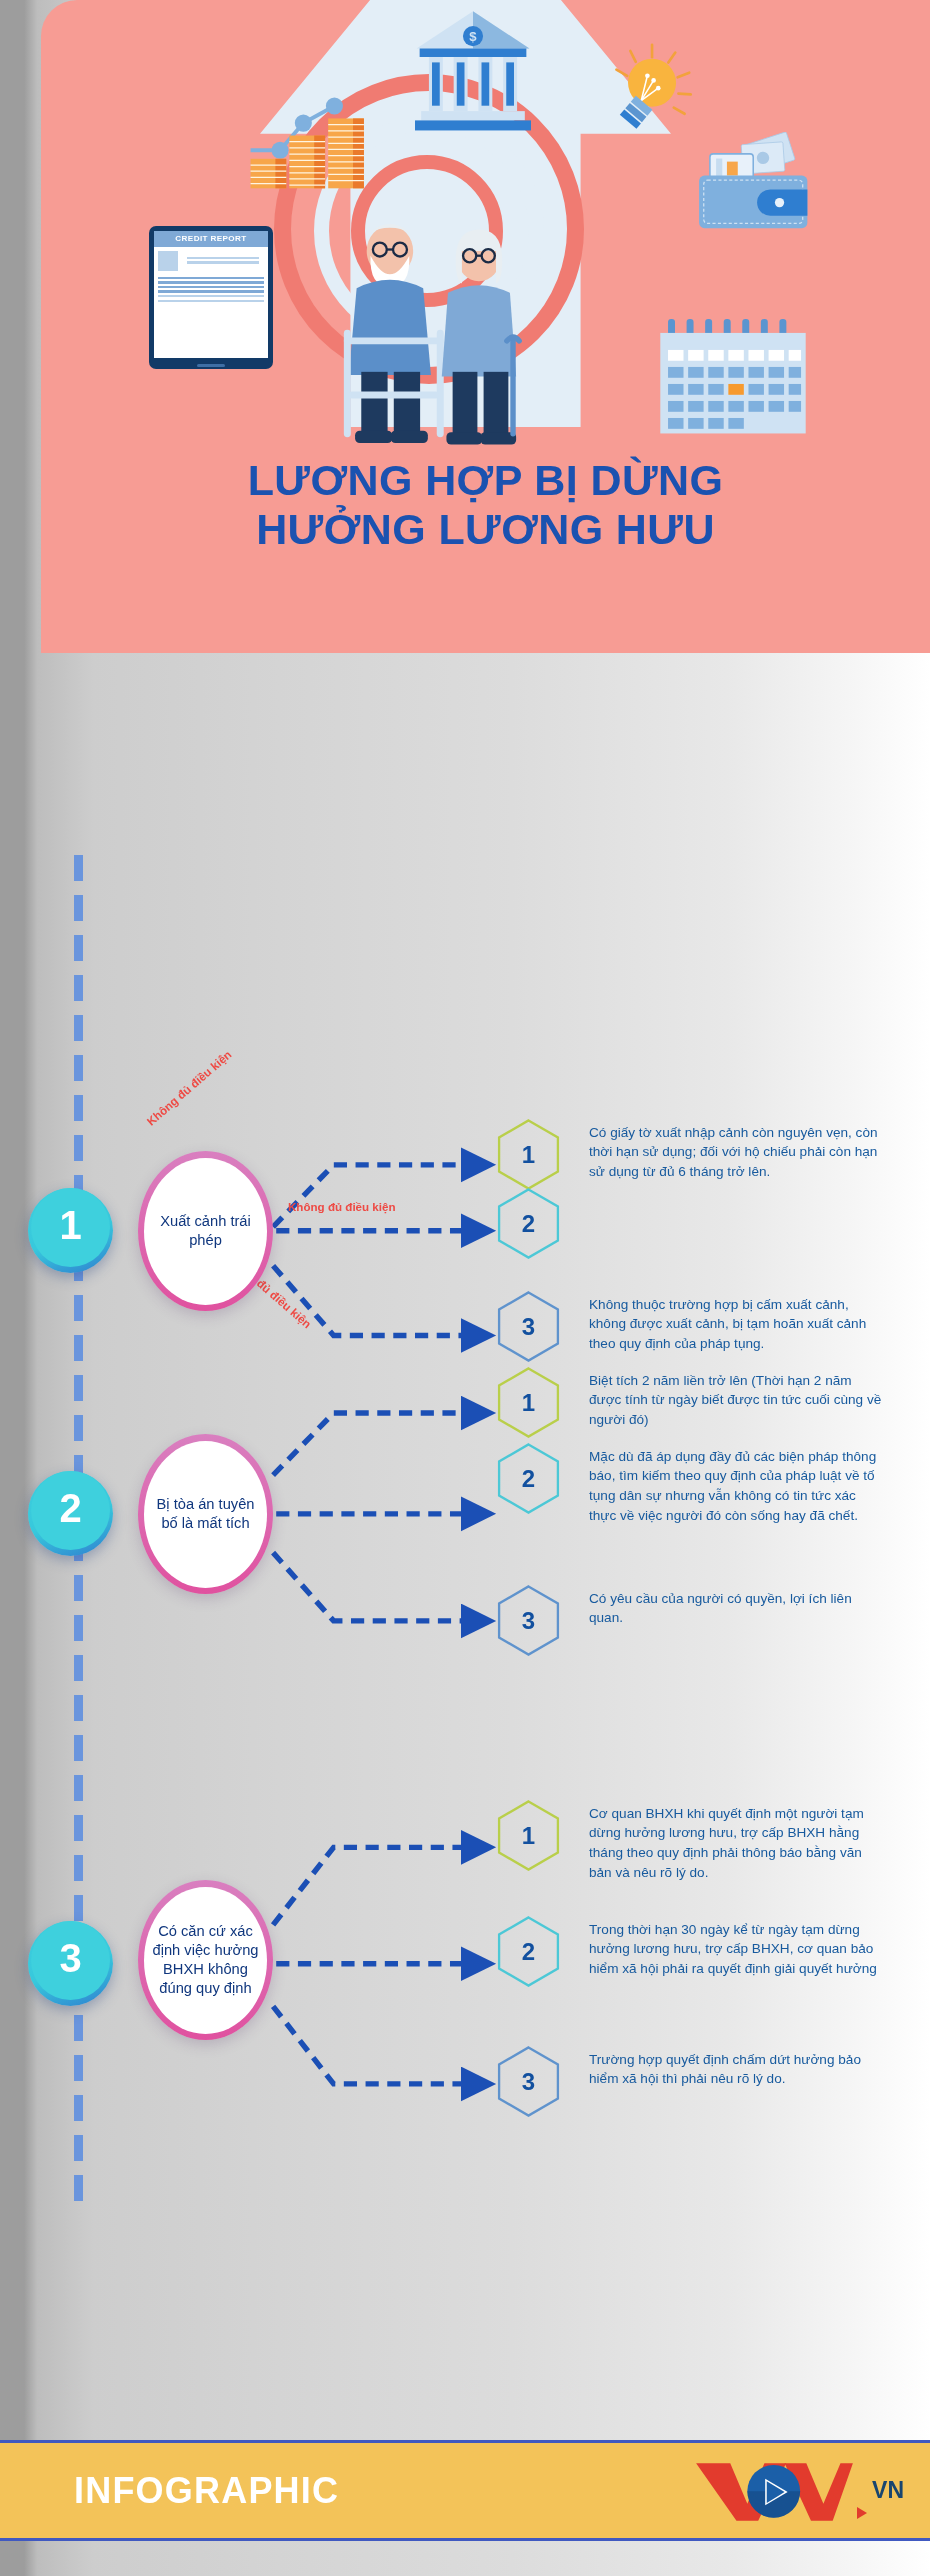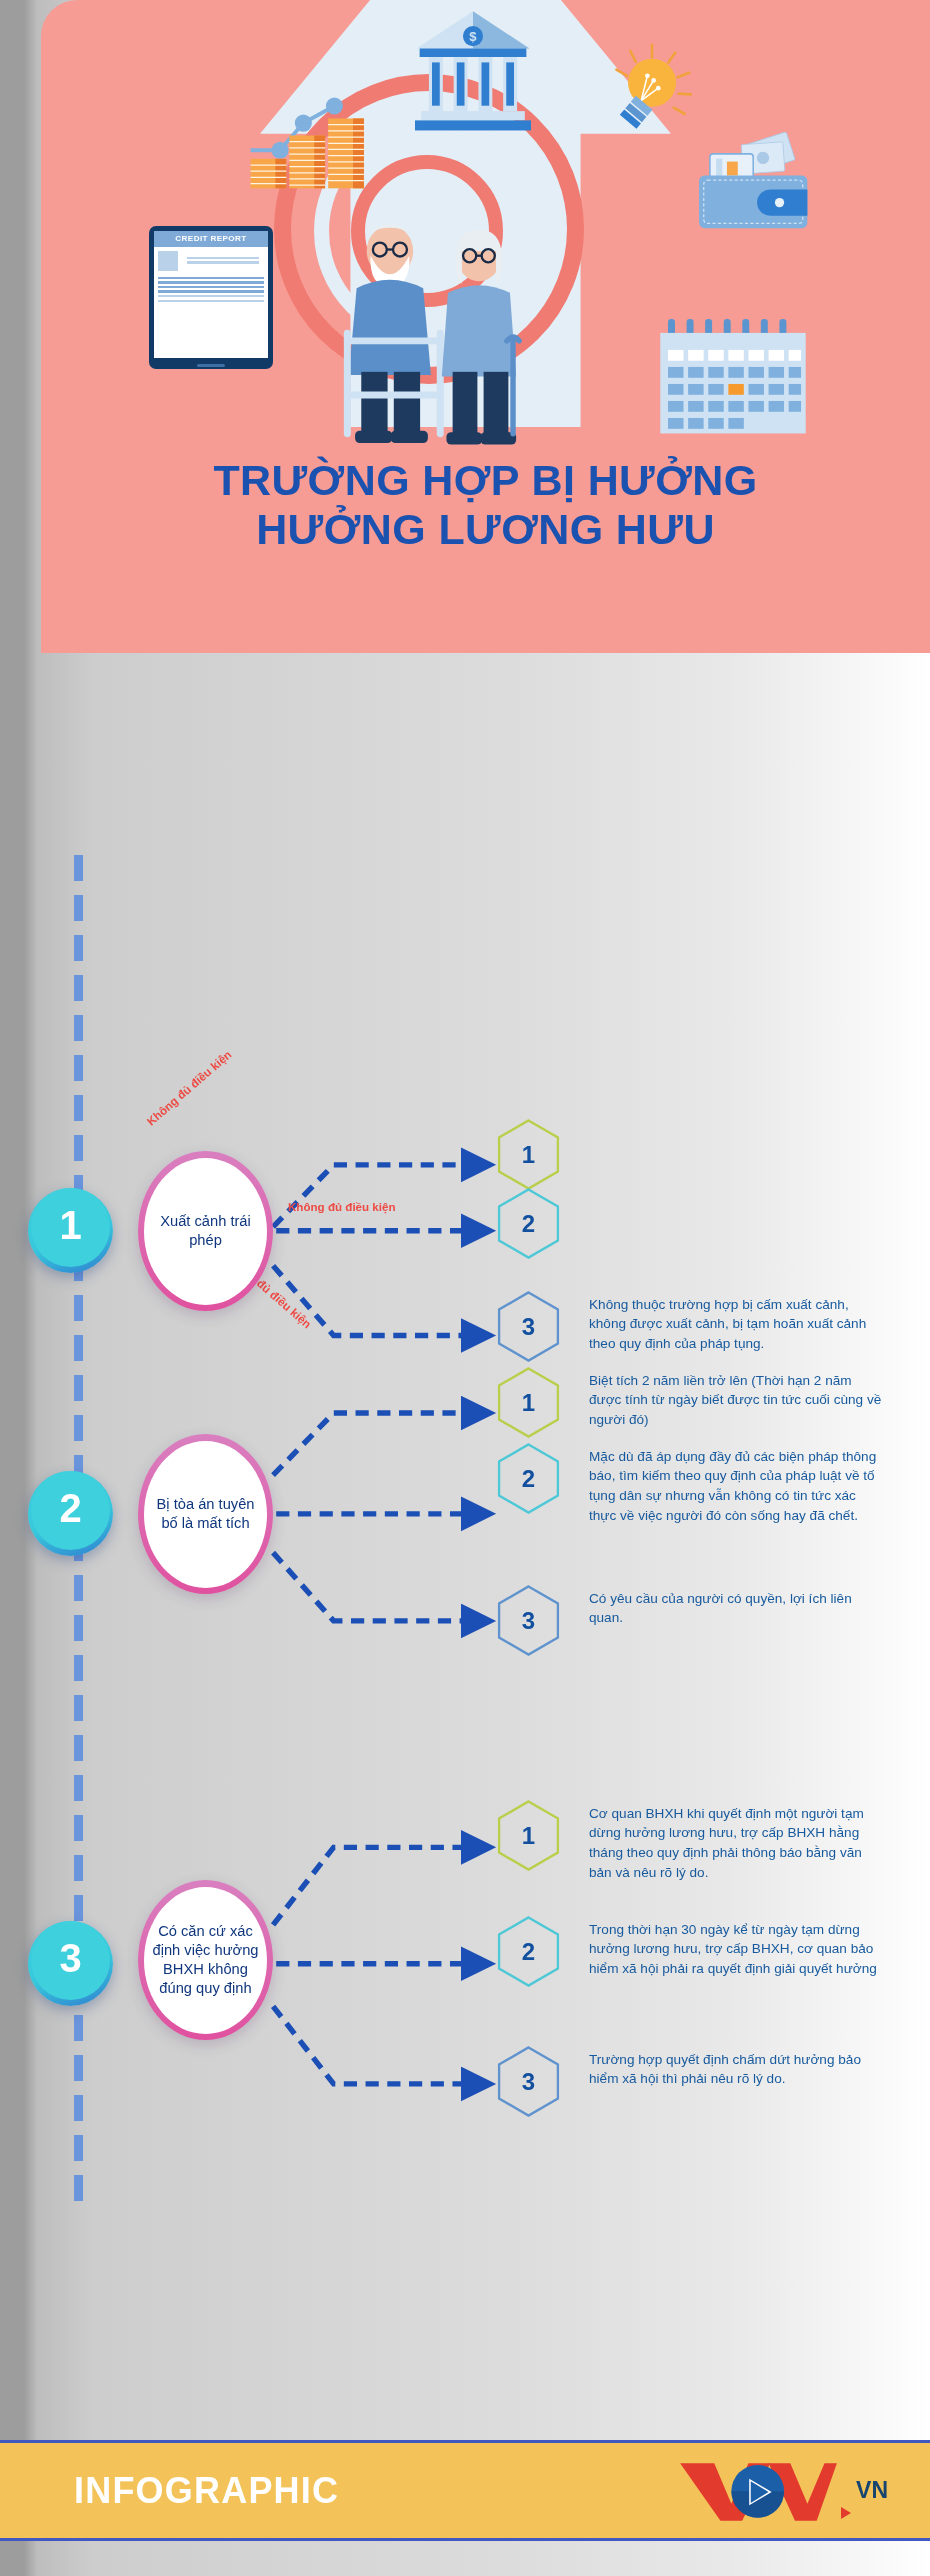--- a/index.html
+++ b/index.html
@@ -122,21 +122,21 @@
   .conn{ position:absolute; left:0; top:0; width:931px; height:100%; pointer-events:none; }
   .cond-label{
     position:absolute; color:#ee4a44; font-weight:bold; font-size:11.6px;
     font-family:"Liberation Sans", sans-serif; white-space:nowrap;
   }
 
   
   #footer{
     position:absolute; left:0; top:2440px; width:931px; height:101px;
     background:#f3c359; border-top:3.9px solid #4059c0; border-bottom:3.9px solid #4059c0;
-    display:flex; align-items:center; justify-content:space-between; padding:0 43px 0 74px;
+    display:flex; align-items:center; justify-content:space-between; padding:0 27px 0 74px;
   }
   #footer-label{ color:#fff; font-size:36px; font-weight:bold; letter-spacing:1.2px; }
   .vov{ display:flex; align-items:center; }
   .vov .vn{ color:#18456f; font-weight:bold; font-size:23px; margin-left:3.1px; }
   .red-tri{ width:0;height:0;border-left:10px solid #e23b2d;border-top:6.2px solid transparent;border-bottom:6.2px solid transparent; margin-left:1.6px; margin-right:1.6px; align-self:flex-end; margin-bottom:4.7px;}
 </style>
 </head>
 <body>
 
 <div id="page">
@@ -353,21 +353,21 @@
         <div class="tl d"></div>
           <div class="tl d"></div>
           <div class="tl d"></div>
         <div class="tl"></div>
           <div class="tl"></div>
       </div>
       <div class="tablet-home"></div>
     </div>
 
     <div id="hero-title">
-      <div>TRƯỜNG HỢP BỊ HƯỞNG</div>
+      <div>LƯƠNG HỢP BỊ DỪNG</div>
       <div>HƯỞNG LƯƠNG HƯU</div>
     </div>
   </div>
 
   <div id="flow">
     <div class="spine"></div>
 
     <svg class="conn" viewBox="0 0 1200 2290" preserveAspectRatio="none">
       <defs>
         <marker id="ar" markerWidth="7" markerHeight="7" refX="2" refY="3.2" orient="auto">
@@ -404,20 +404,21 @@
         <div class="oval-inner">Xuất cảnh trái phép</div>
       </div>
 
       <div class="item" style="top:465px;">
         <div class="hexwrap">
           <svg width="65" height="73" viewBox="0 0 84 94">
               <polygon points="42,3 80,25 80,69 42,91 4,69 4,25" fill="none" stroke="#b9cf4a" stroke-width="3"></polygon>
             </svg>
           <div class="hexnum">1</div>
         </div>
+        <div class="item-text">Có giấy tờ xuất nhập cảnh còn nguyên vẹn, còn thời hạn sử dụng; đối với hộ chiếu phải còn hạn sử dụng từ đủ 6 tháng trở lên.</div>
       </div>
 
       <div class="item" style="top:534px;">
         <div class="hexwrap">
           <svg width="65" height="73" viewBox="0 0 84 94">
               <polygon points="42,3 80,25 80,69 42,91 4,69 4,25" fill="none" stroke="#4cc8d6" stroke-width="3"></polygon>
             </svg>
           <div class="hexnum">2</div>
         </div>
       </div>

